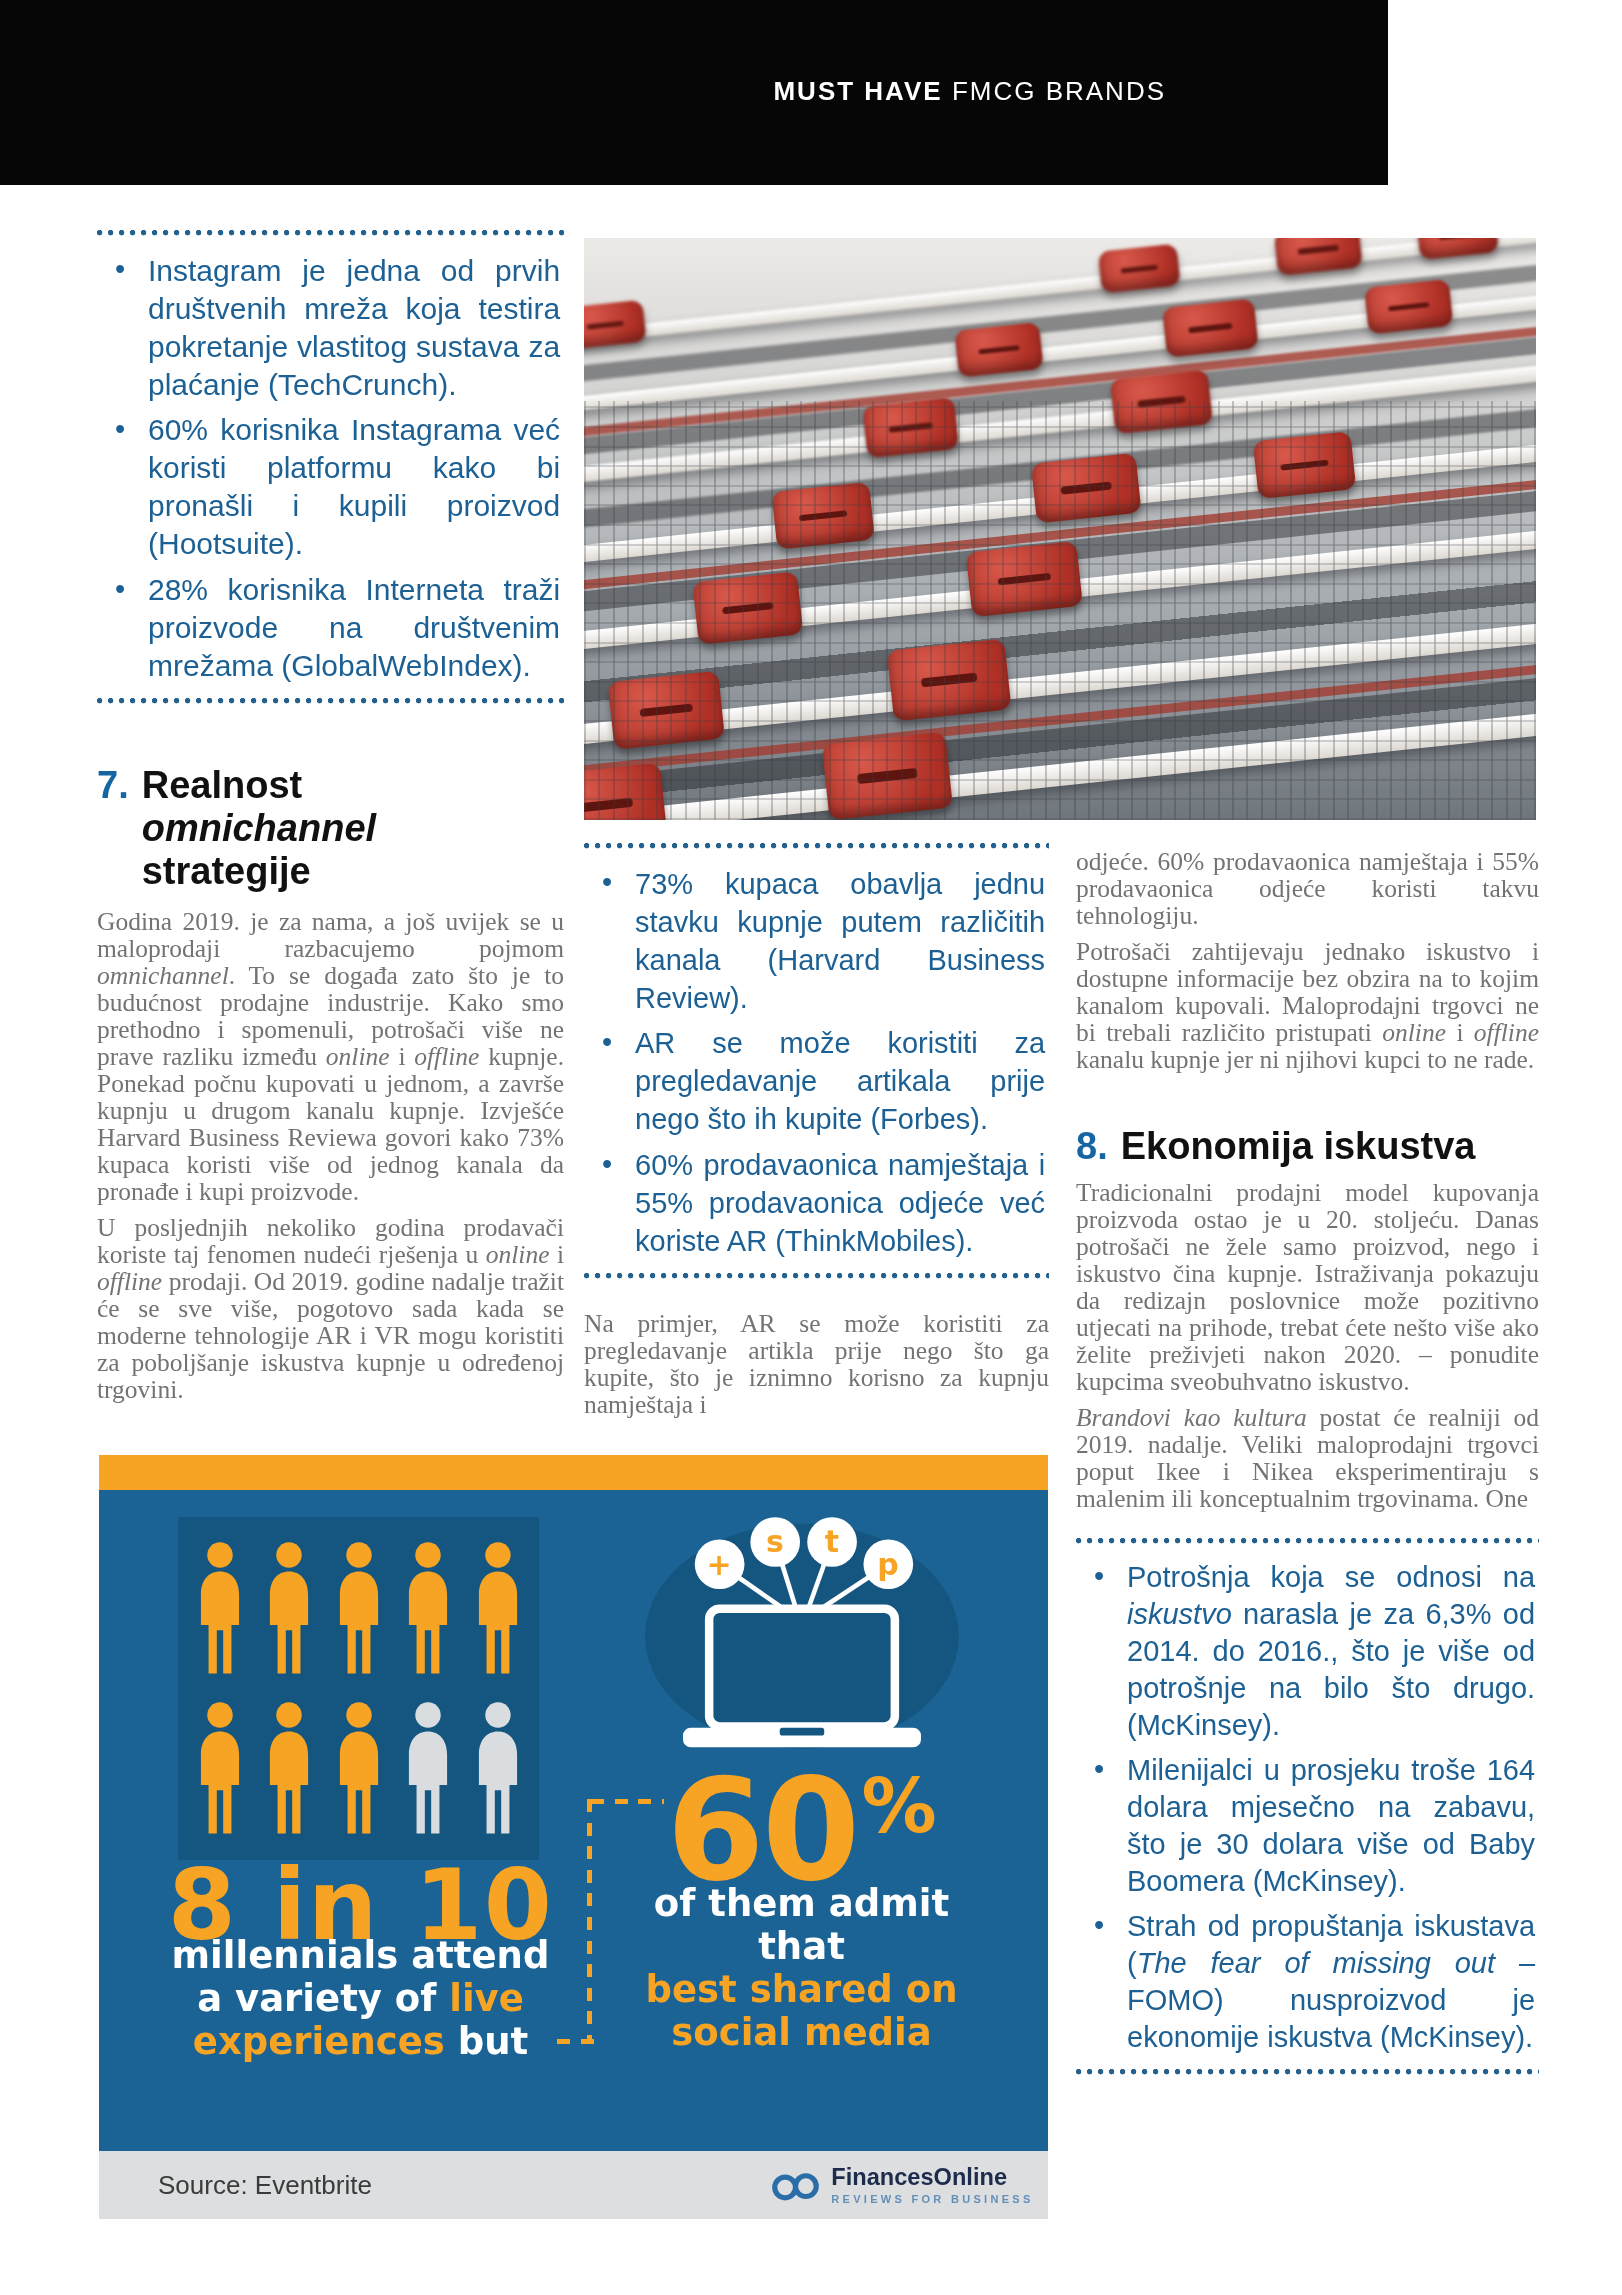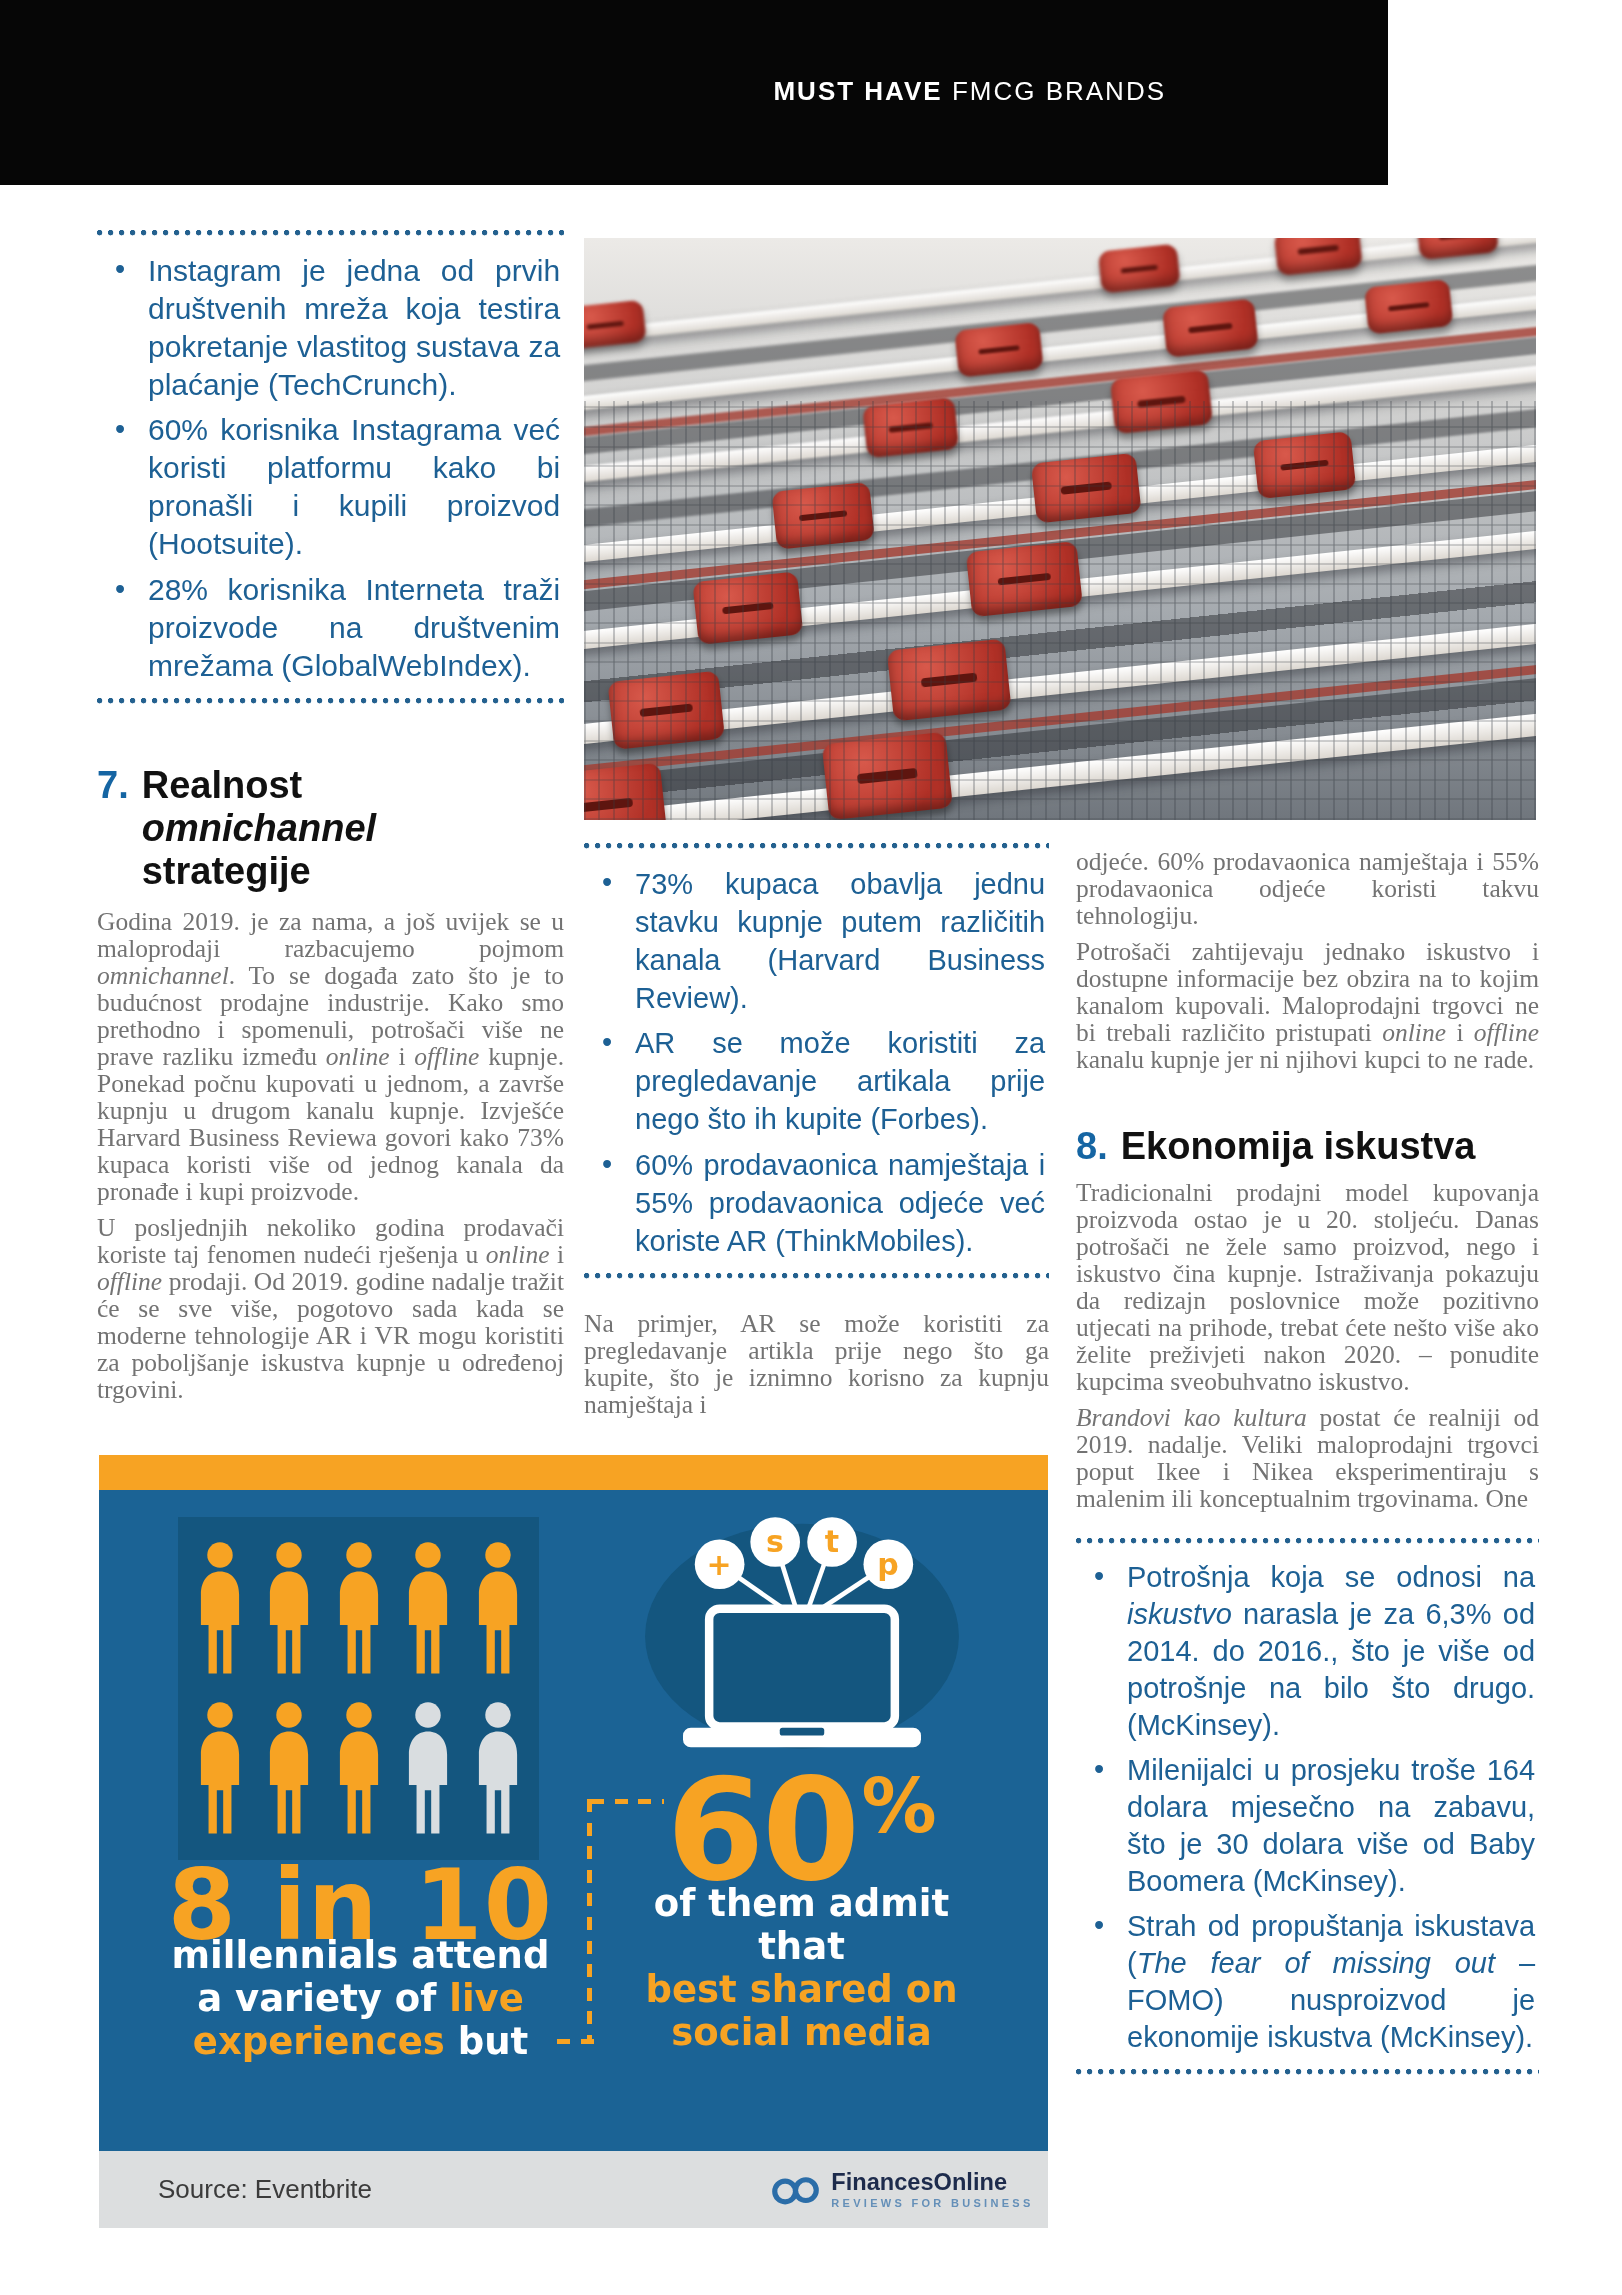--- a/index.html
+++ b/index.html
@@ -52,21 +52,21 @@
   .rim{position:absolute;left:0;width:100%;height:9.2px;background:#a23b30;opacity:.8;border-radius:5.2px;}
   .lock{position:absolute;background:radial-gradient(circle at 32% 28%,#d8594b,#b03026 72%);
         border-radius:11.8px;box-shadow:inset 0 -6.5px 10.5px rgba(0,0,0,.35),0 5.2px 7.9px rgba(0,0,0,.35);}
   .lock:after{content:"";position:absolute;left:26%;top:44%;width:48%;height:12%;
         background:#5e150f;border-radius:3.9px;}
 
   
   .ig{position:absolute;left:99px;top:1455px;width:949px;height:781px;}
   .ig-top{position:absolute;left:0;top:0;width:100%;height:35px;background:#f7a323;}
   .ig-body{position:absolute;left:0;top:35px;width:100%;height:661px;background:#1b6395;}
-  .ig-foot{position:absolute;left:0;top:696px;width:100%;height:77px;background:#dcdedf;
+  .ig-foot{position:absolute;left:0;top:696px;width:100%;height:68px;background:#dcdedf;
            display:flex;align-items:center;justify-content:space-between;padding:0 14.4px 0 59px;box-sizing:border-box;}
   .people-panel{position:absolute;left:79px;top:62px;width:361px;height:343px;background:#14567f;
            display:flex;flex-direction:column;justify-content:space-evenly;}
   .prow{display:flex;justify-content:space-evenly;}
   .person{width:56px;height:139px;}
   .person svg{width:100%;height:100%;}
   .person.orange{color:#f7a323;} .person.gray{color:#d9dde0;}
   .stat8{position:absolute;left:26px;top:393px;width:471px;text-align:center;color:#f7a323;
          font-family:"DejaVu Sans",sans-serif;font-weight:bold;font-size:98px;letter-spacing:1.3px;}
   .ig-lines{position:absolute;text-align:center;font-family:"DejaVu Sans",sans-serif;

